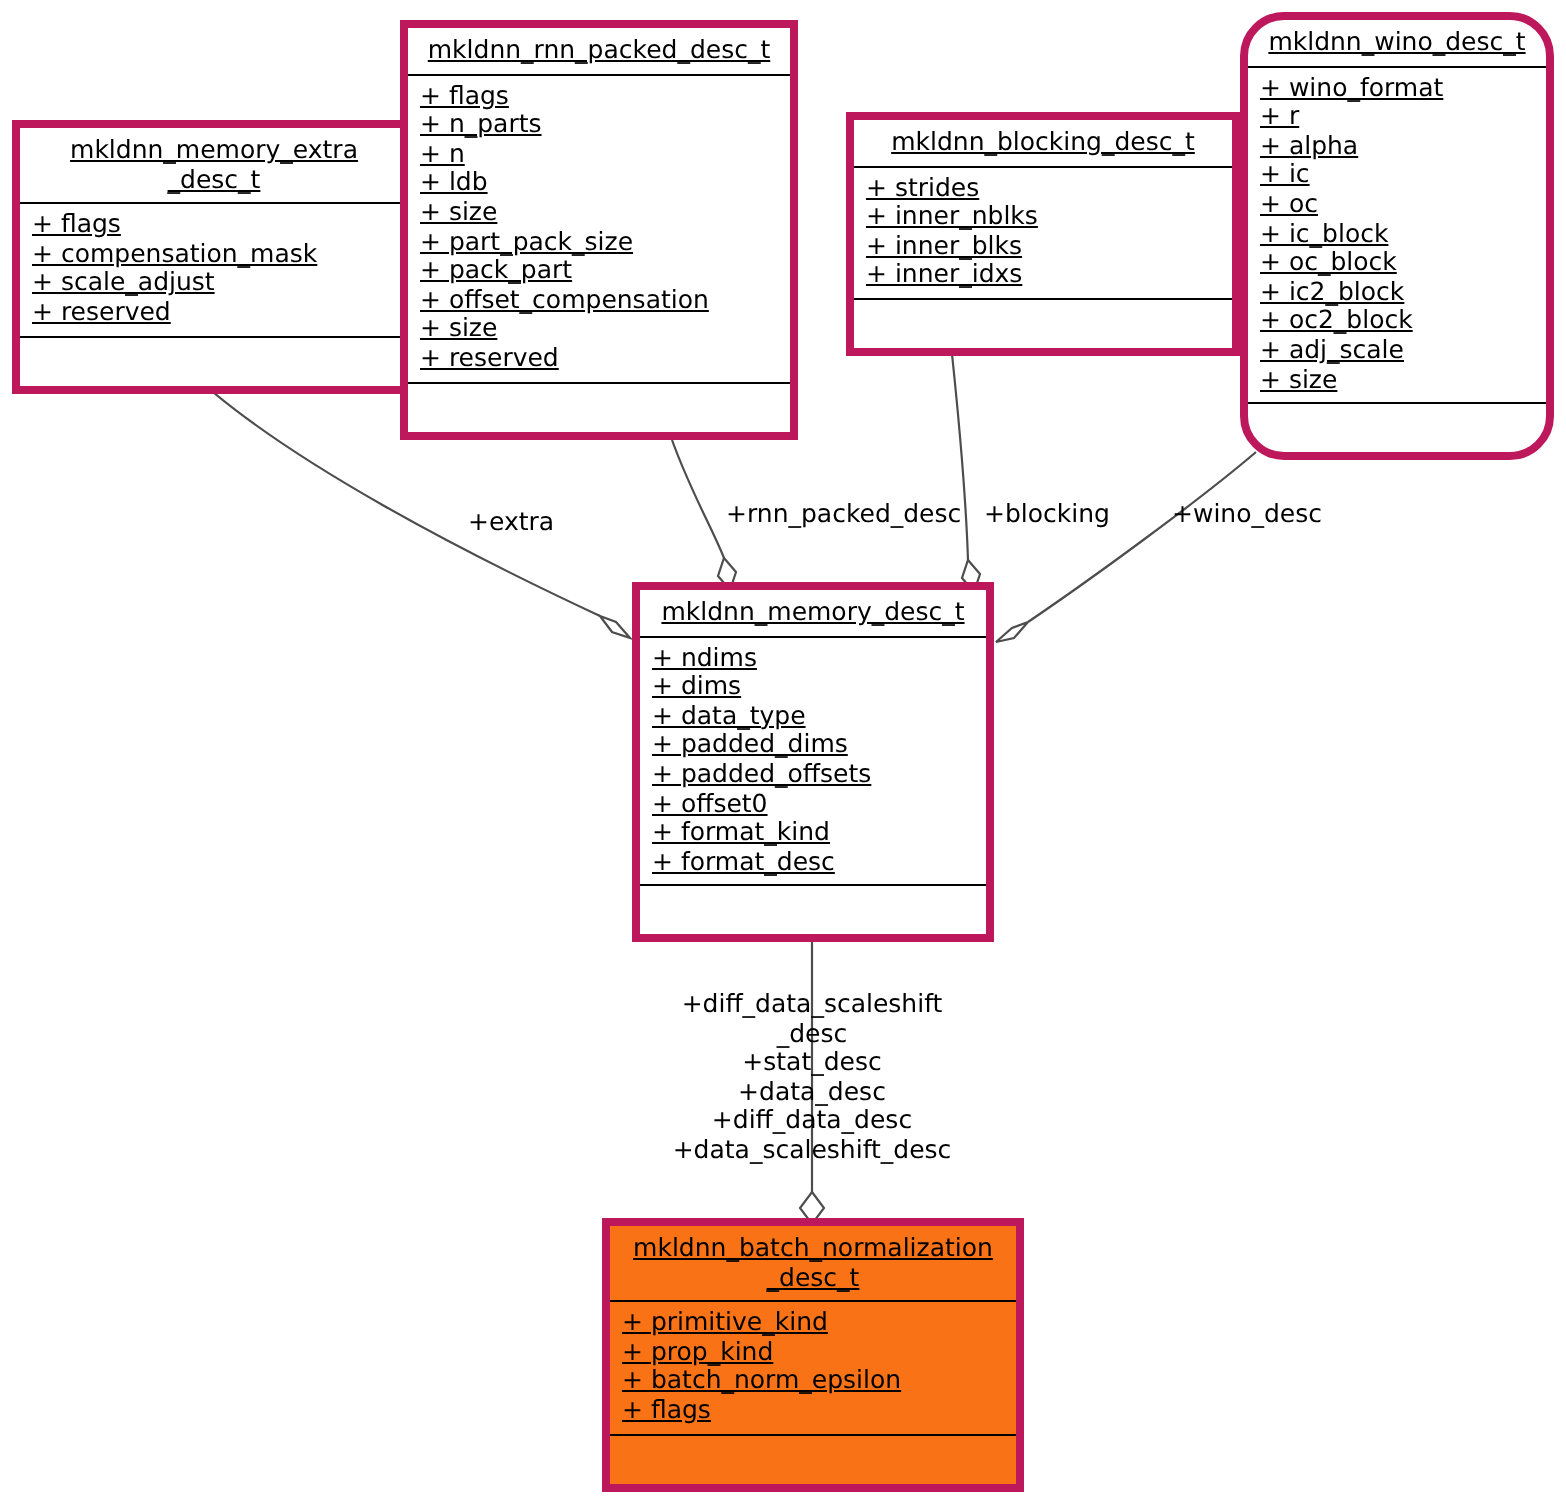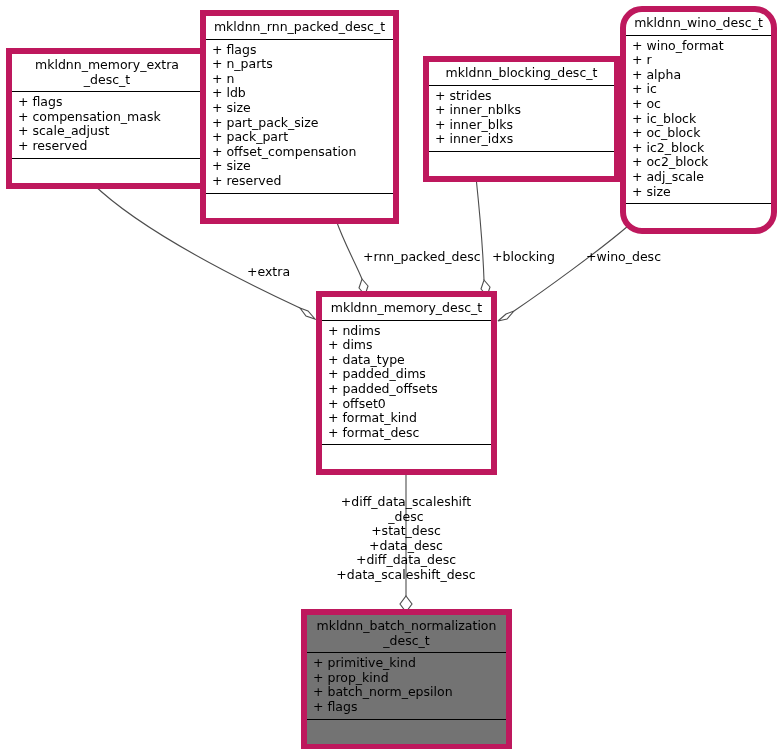--- a/index.html
+++ b/index.html
@@ -21,28 +21,29 @@
     position: absolute;
     left: 0;
     top: 0;
     width: 783px;
     height: 749px;
     pointer-events: none;
   }
   .uml-class {
     position: absolute;
     box-sizing: border-box;
-    border: 6px solid #be185d;
+    border: 4px solid #be185d;
     background: #ffffff;
     font-size: 12.5px;
     line-height: 14.6px;
     color: #000000;
+    text-decoration: underline;
   }
   .uml-class.highlight {
-    background: #737373;
+    background: #f97316;
   }
   .uml-title {
     text-align: center;
     padding: 4px 4px 4px 4px;
     white-space: pre-line;
     font-size: 12.5px;
     line-height: 14.6px;
   }
   .uml-sep {
     border-top: 1px solid #000000;
@@ -87,21 +88,21 @@
     <path d="M 476 177 C 480 215 483 250 484 280" fill="none" stroke="#4d4d4d" stroke-width="1.1"></path>
     <polygon points="484,280 490,287 487,296 481,289" fill="#ffffff" stroke="#4d4d4d" stroke-width="1.1"></polygon>
 
     <path d="M 628 226 C 600 250 545 290 514 311" fill="none" stroke="#4d4d4d" stroke-width="1.1"></path>
     <polygon points="514,311 506,314 498,321 507,319" fill="#ffffff" stroke="#4d4d4d" stroke-width="1.1"></polygon>
 
     <line x1="406" y1="471" x2="406" y2="596" stroke="#4d4d4d" stroke-width="1.1"></line>
     <polygon points="406,596 412,604 406,612 400,604" fill="#ffffff" stroke="#4d4d4d" stroke-width="1.1"></polygon>
   </svg>
 
-  <div class="uml-class" style="left:6px; top:48px; width:202px;">
+  <div class="uml-class" style="left:6px; top:60px; width:202px;">
     <div class="uml-title">mkldnn_memory_extra
 _desc_t</div>
     <div class="uml-sep"></div>
     <div class="uml-attrs">
       <div class="uml-attr">+ flags</div>
       <div class="uml-attr">+ compensation_mask</div>
       <div class="uml-attr">+ scale_adjust</div>
       <div class="uml-attr">+ reserved</div>
     </div>
     <div class="uml-sep"></div>
@@ -184,21 +185,21 @@
     <div class="uml-attrs">
       <div class="uml-attr">+ primitive_kind</div>
       <div class="uml-attr">+ prop_kind</div>
       <div class="uml-attr">+ batch_norm_epsilon</div>
       <div class="uml-attr">+ flags</div>
     </div>
     <div class="uml-sep"></div>
     <div class="uml-empty"></div>
   </div>
 
-  <div class="edge-label left-al" style="left:234px; top:265px; width:120px;margin-left:13px;">+extra</div>
+  <div class="edge-label left-al" style="left:234px; top:254px; width:120px;">+extra</div>
 
   <div class="edge-label left-al" style="left:363px; top:250px; width:135px;">+rnn_packed_desc</div>
 
   <div class="edge-label left-al" style="left:492px; top:250px; width:80px;">+blocking</div>
 
   <div class="edge-label left-al" style="left:586px; top:250px; width:95px;">+wino_desc</div>
 
   <div class="edge-label" style="left:406px; top:495px; width:0px;">
     <div style="position:absolute; left:-140px; top:0; width:280px; text-align:center;">+diff_data_scaleshift
 _desc

